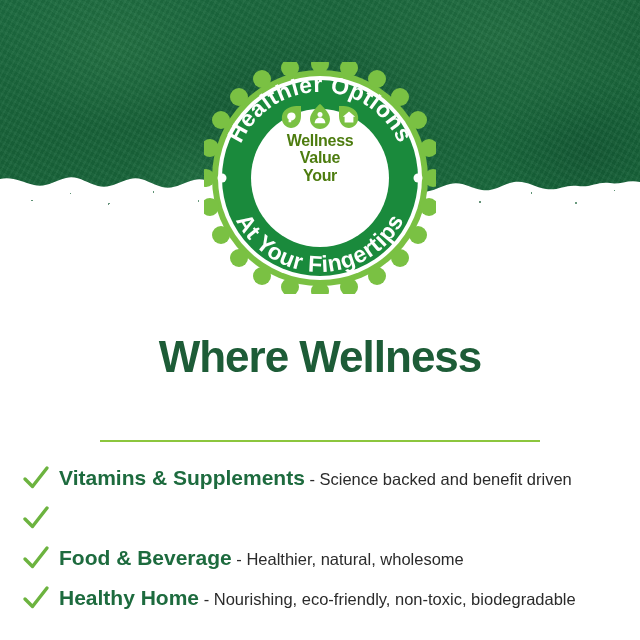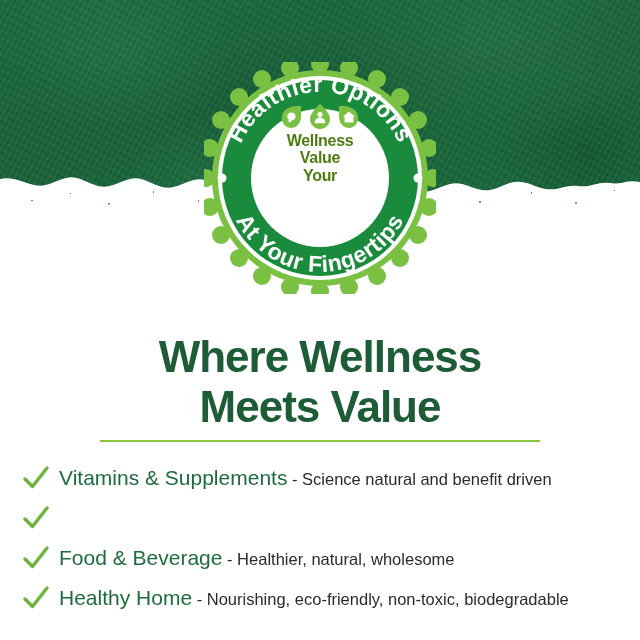--- a/index.html
+++ b/index.html
@@ -80,21 +80,21 @@
   }
 
   
   .features { position:absolute; left:22px; top:458px; width:606px; }
   .feature {
     display:flex; align-items:baseline; gap:9px;
     height:40px; line-height:40px;
   }
   .check { flex:0 0 28px; width:28px; height:28px; align-self:center; }
   .feat-text { white-space:nowrap; }
-  .feat-title { color:#1d6b3e; font-weight:normal; font-size:21px; }
+  .feat-title { color:#1d6b3e; font-weight:bold; font-size:21px; }
   .feat-desc { color:#2b2b2b; font-size:16.5px; }
 </style>
 </head>
 <body>
 
 <div id="page">
 
   <div class="banner">
     <div class="banner-noise"></div>
 
@@ -188,32 +188,31 @@
 
     <div class="badge-inner-text">
       <div>Wellness</div>
       <div>Value</div>
       <div>Your</div>
     </div>
   </div>
 
   <div class="headline">
     <div>Where Wellness</div>
-    <div>Meets Value</div>
   </div>
 
   <div class="divider"></div>
 
   <div class="features">
 
     <div class="feature">
       <svg class="check" viewBox="0 0 28 28">
         <path d="M3 15 L10.5 22.5 L25 4" fill="none" stroke="#6cb33f" stroke-width="3.4" stroke-linecap="round" stroke-linejoin="round"></path>
       </svg>
-      <span class="feat-text"><span class="feat-title">Vitamins &amp; Supplements</span><span class="feat-desc"> - </span><span class="feat-desc">Science natural and benefit driven</span></span>
+      <span class="feat-text"><span class="feat-title">Vitamins &amp; Supplements</span><span class="feat-desc"> - </span><span class="feat-desc">Science backed and benefit driven</span></span>
     </div>
 
     <div class="feature">
       <svg class="check" viewBox="0 0 28 28">
         <path d="M3 15 L10.5 22.5 L25 4" fill="none" stroke="#6cb33f" stroke-width="3.4" stroke-linecap="round" stroke-linejoin="round"></path>
       </svg>
     </div>
 
     <div class="feature">
       <svg class="check" viewBox="0 0 28 28">

